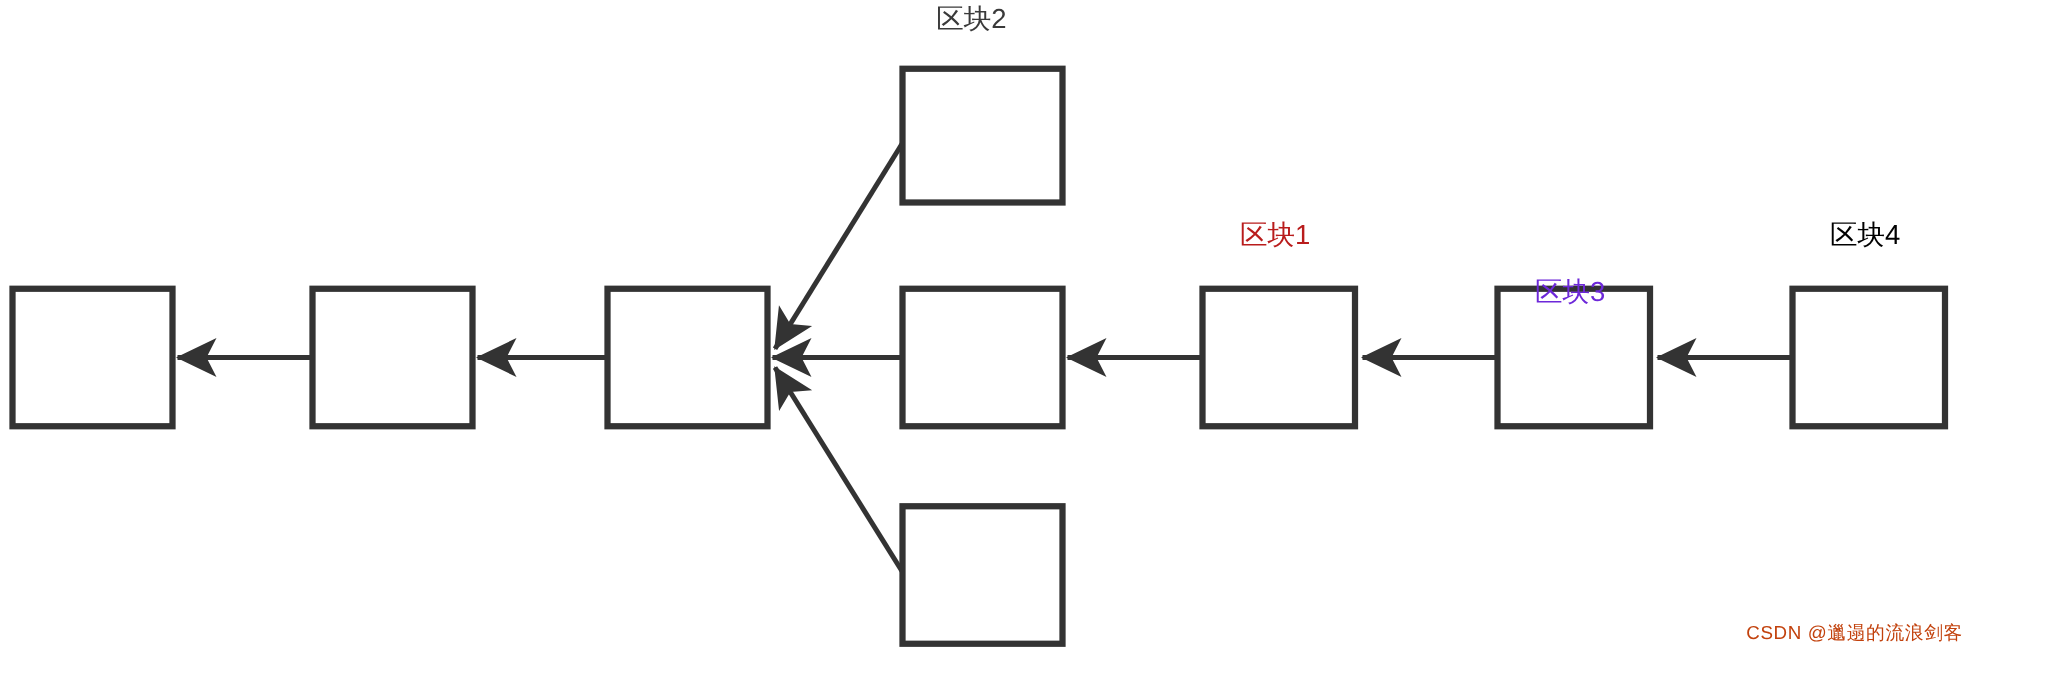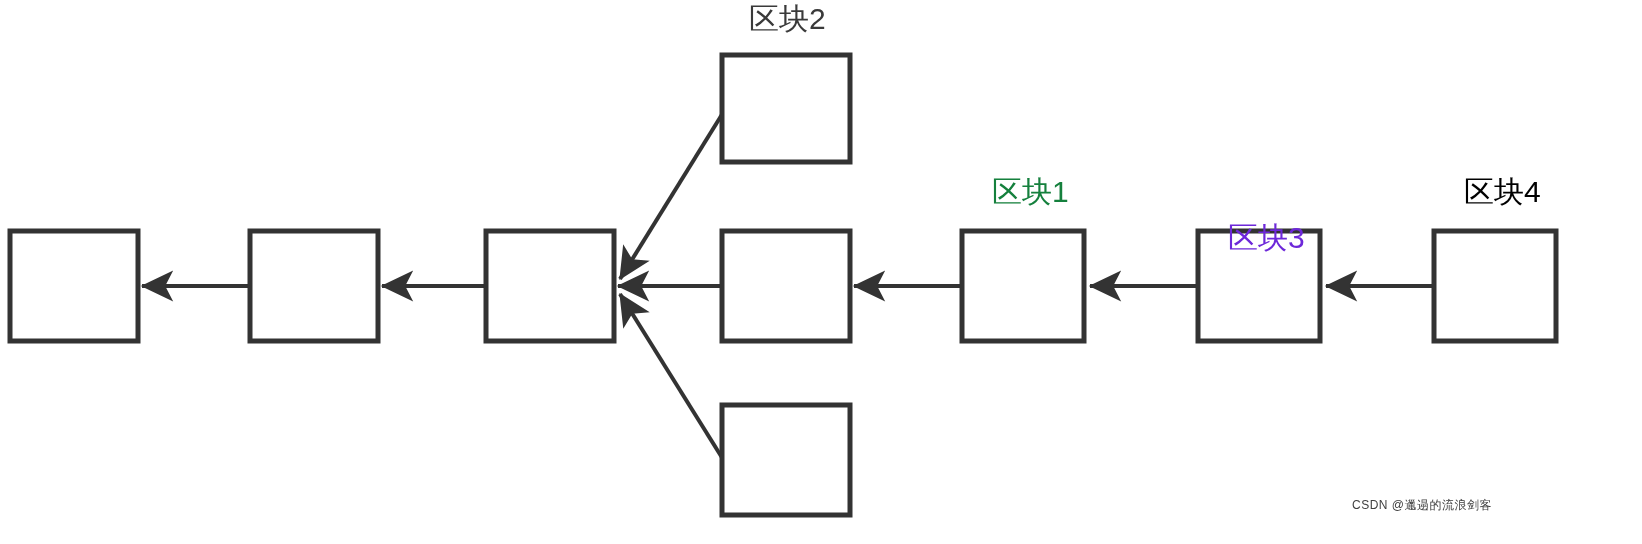--- a/index.html
+++ b/index.html
@@ -5,32 +5,33 @@
   html,body{margin:0;padding:0;background:#ffffff;}
   body{
     width:1642px;height:544px;
     font-family:"Liberation Sans","DejaVu Sans",sans-serif;
     overflow:hidden;
     position:relative;
   }
   #canvas{position:absolute;left:0;top:0;width:1642px;height:544px;}
   .blk-label{
     position:absolute;
-    font-size:30px;
+    font-size:22px;
     color:#3a3a3a;
     white-space:nowrap;
     letter-spacing:0px;
     line-height:1;
   }
   .watermark{
     position:absolute;
-    font-size:12px;
-    color:#404040;
+    font-size:15px;
+    color:#c2410c;
     white-space:nowrap;
     letter-spacing:.5px;
+    margin-left:45px;
   }
 </style>
 </head>
 <body>
 
 <svg id="canvas" viewBox="0 0 1642 544" xmlns="http://www.w3.org/2000/svg">
   <defs>
     <marker id="ah" markerWidth="9" markerHeight="9" refX="8.2" refY="4.5" orient="auto" markerUnits="strokeWidth">
       <path d="M8.5,4.5 L0.4,0.6 L2.4,4.5 L0.4,8.4 Z" fill="#333333"></path>
     </marker>
@@ -53,18 +54,18 @@
       <rect x="722" y="231" width="128" height="110" fill="#ffffff" stroke="#333333" stroke-width="5"></rect>
       <rect x="722" y="405" width="128" height="110" fill="#ffffff" stroke="#333333" stroke-width="5"></rect>
       <rect x="962" y="231" width="122" height="110" fill="#ffffff" stroke="#333333" stroke-width="5"></rect>
       <rect x="1198" y="231" width="122" height="110" fill="#ffffff" stroke="#333333" stroke-width="5"></rect>
       <rect x="1434" y="231" width="122" height="110" fill="#ffffff" stroke="#333333" stroke-width="5"></rect>
     </g>
 </svg>
 
 <div id="label-layer">
     <div class="blk-label" style="left: 749px; top: 4px; color: rgb(58, 58, 58);">区块2</div>
-    <div class="blk-label" style="left: 992px; top: 177px; color: #15803d;">区块1</div>
+    <div class="blk-label" style="left: 992px; top: 177px; color: #b91c1c;">区块1</div>
     <div class="blk-label" style="left: 1228px; top: 177px; color: #6d28d9; margin-top: 46px;">区块3</div>
     <div class="blk-label" style="left: 1464px; top: 177px; color: #000000;">区块4</div>
   </div>
 
 <div class="watermark" style="left: 1352px; top: 497px;">CSDN @邋遢的流浪剑客</div>
 
 </body></html>

